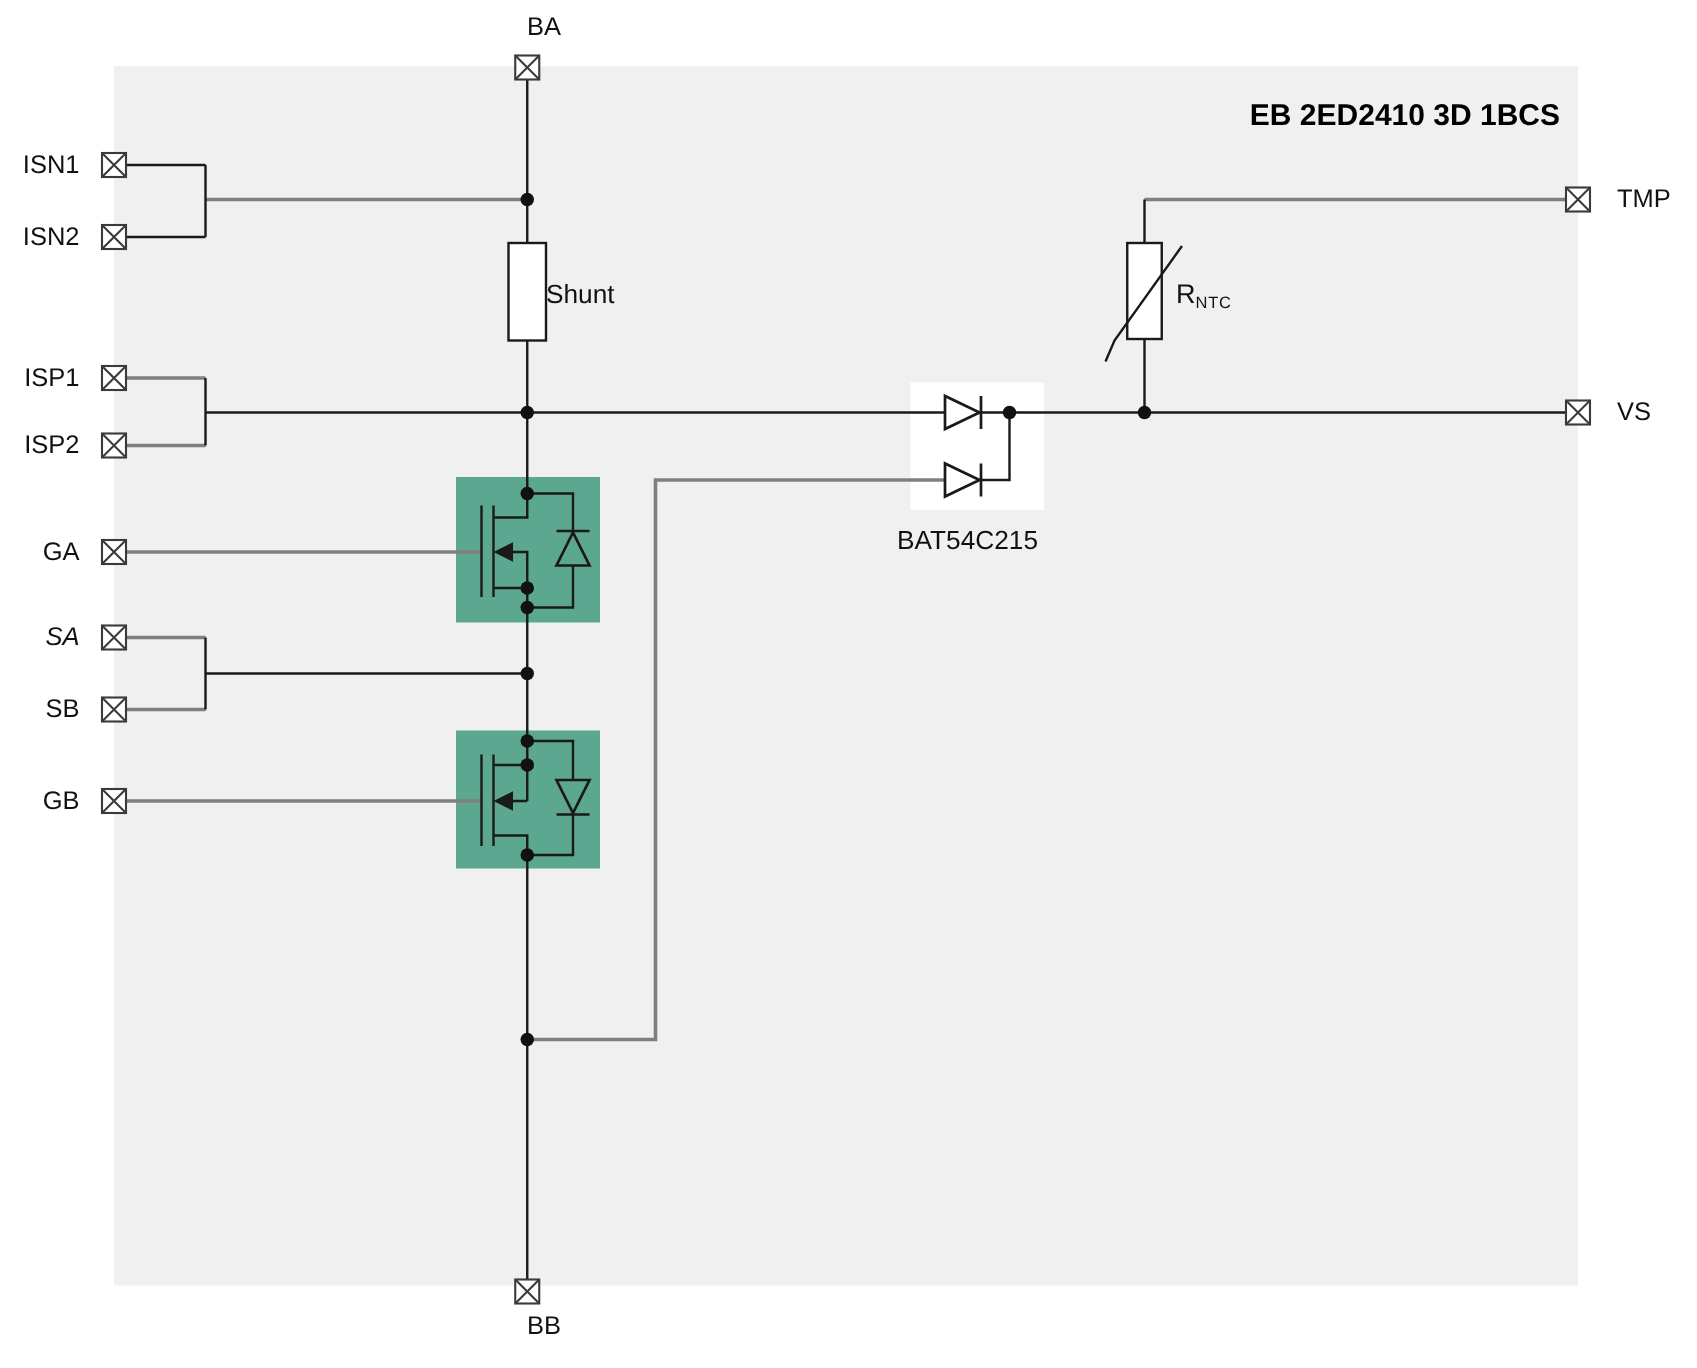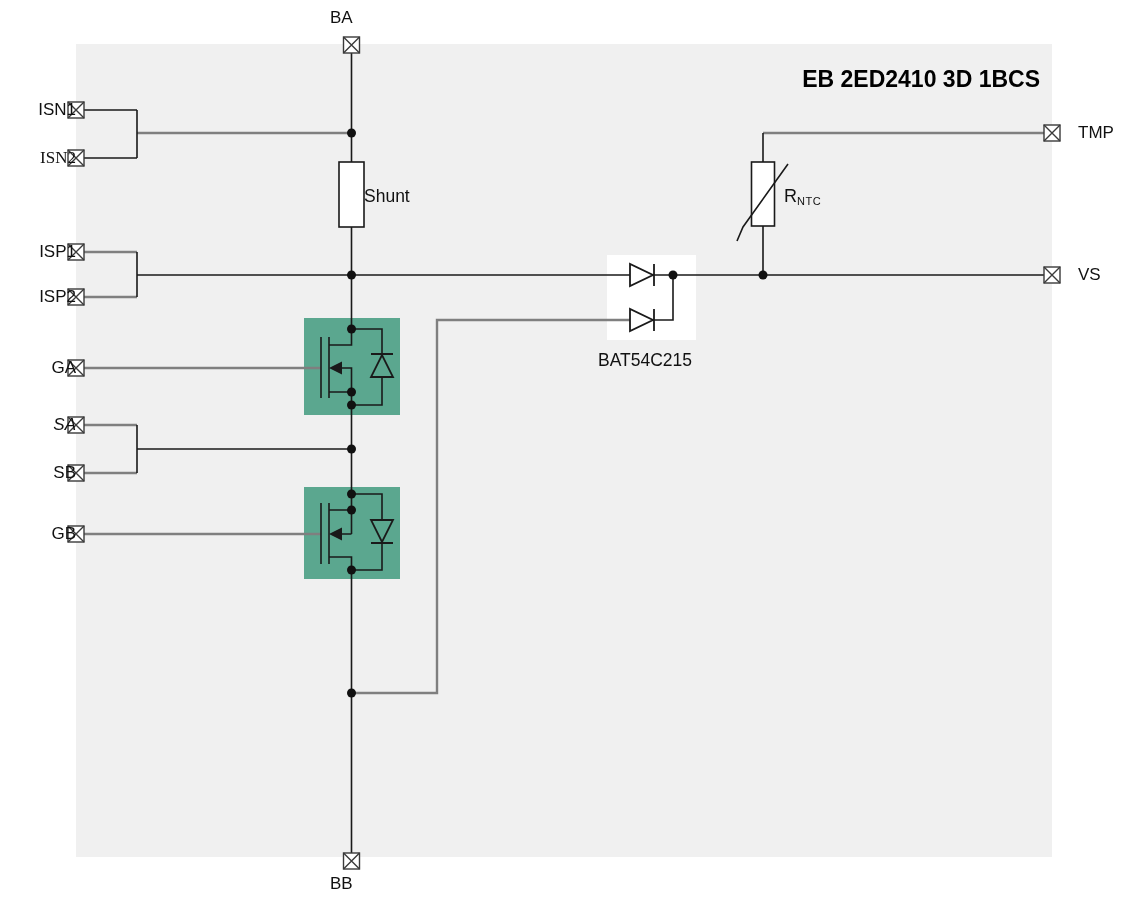--- a/index.html
+++ b/index.html
@@ -2,24 +2,24 @@
 <html><head>
 <meta charset="utf-8">
 <style>
   html,body{margin:0;padding:0;background:#ffffff;}
   #stage{
     position:relative;width:1131px;height:912px;background:#ffffff;overflow:hidden;
     font-family:"Liberation Sans",sans-serif;color:#111111;
   }
   #schematic-svg{position:absolute;left:0;top:0;}
   .lbl{position:absolute;font-size:17px;line-height:20px;white-space:nowrap;color:#111111;}
-  .lbl-left{left:24px;width:52px;text-align:right;}
-  .lbl-center{text-align:left;}
+  .lbl-left{left:1px;width:52px;text-align:right;}
+  .lbl-center{text-align:right;}
   .title{position:absolute;top:66px;left:660px;width:380px;text-align:right;
-         font-size:23px;font-weight:bold;color:#000000;}
+         font-size:20px;font-weight:bold;color:#000000;}
   .sub{font-size:11px;vertical-align:-3px;letter-spacing:0.5px;}
   .comp{font-size:17.5px;}
 </style>
 </head>
 <body>
 
 <div id="stage">
 
   <svg id="schematic-svg" width="1131" height="912" viewBox="0 0 1131 912">
 
@@ -143,21 +143,21 @@
       </g>
     </g>
   </svg>
 
   <div class="title">EB 2ED2410 3D 1BCS</div>
 
   <div class="lbl lbl-center" style="left:330px;top:8px;width:44px;">BA</div>
   <div class="lbl lbl-center" style="left:330px;top:874px;width:44px;">BB</div>
 
   <div class="lbl lbl-left" style="top:100px;">ISN1</div>
-  <div class="lbl lbl-left" style="top:148px;font-family:Liberation Serif, serif;">ISN2</div>
+  <div class="lbl lbl-left" style="top:148px;">ISN2</div>
   <div class="lbl lbl-left" style="top:242px;">ISP1</div>
   <div class="lbl lbl-left" style="top:287px;">ISP2</div>
   <div class="lbl lbl-left" style="top:358px;">GA</div>
   <div class="lbl lbl-left" style="top:415px;font-style:italic;">SA</div>
   <div class="lbl lbl-left" style="top:463px;text-align:right;">SB</div>
   <div class="lbl lbl-left" style="top:524px;">GB</div>
 
   <div class="lbl" style="left:1078px;top:123px;">TMP</div>
   <div class="lbl" style="left:1078px;top:265px;">VS</div>
 

